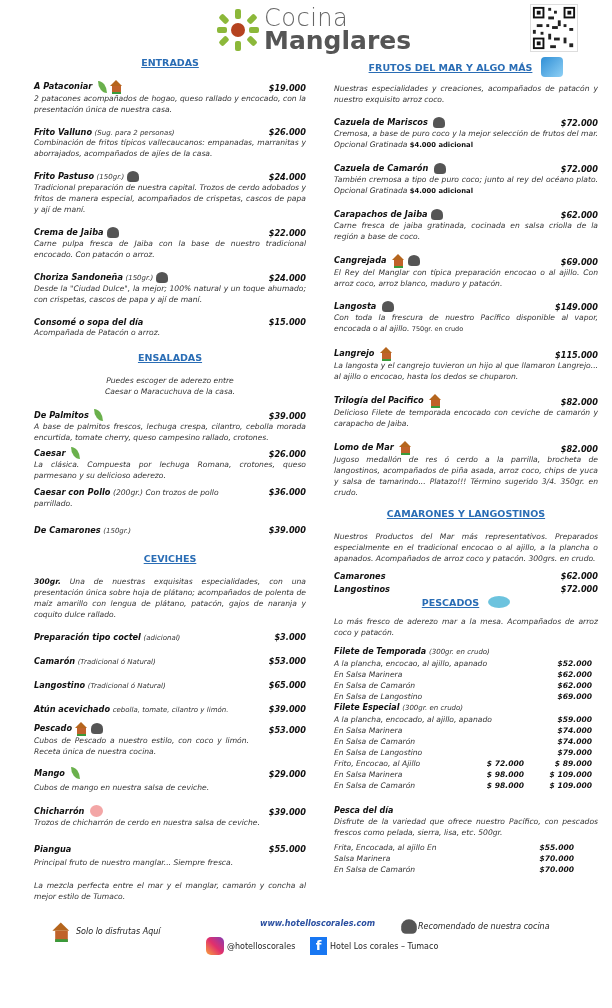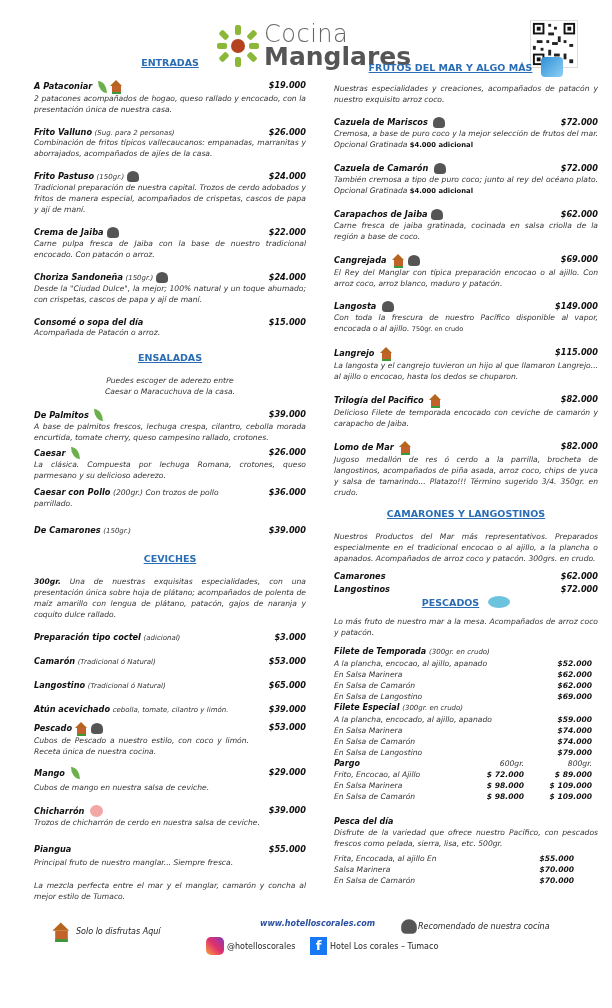--- a/index.html
+++ b/index.html
@@ -1,28 +1,28 @@
 <!DOCTYPE html>
 <html><head>
 <meta charset="utf-8">
 <style>
 *{box-sizing:border-box;margin:0;padding:0}
 body{width:612px;height:1008px;background:#fff;font-family:"DejaVu Sans",sans-serif;color:#222;position:relative;overflow:hidden}
-.header{position:absolute;left:0;top:16px;width:612px;height:58px}
+.header{position:absolute;left:0;top:0;width:612px;height:58px}
 .logo{position:absolute;left:216px;top:8px;width:44px;height:44px}
 .brand{position:absolute;left:264px;top:6px;line-height:1}
 .brand .l1{font-size:24px;color:#666;font-weight:300;letter-spacing:0.5px}
 .brand .l2{font-size:25px;color:#555;font-weight:bold;margin-top:-2px}
 .qr{position:absolute;left:530px;top:4px;width:48px;height:48px;background:#fff;border:1px solid #ddd}
 .col{position:absolute;top:55px}
 .colL{left:34px;width:272px}
 .colR{left:334px;width:264px}
 .sec-title{text-align:center;font-weight:bold;color:#2a6db5;text-decoration:underline;font-size:9.5px;margin:2px 0 12px}
 .item{margin-bottom:12px;font-size:8px}
-.item-head{display:flex;justify-content:space-between;align-items:flex-start}
+.item-head{display:flex;justify-content:space-between;align-items:flex-end}
 .name{font-weight:bold;font-style:italic;font-size:8.2px;color:#111}
 .note{font-weight:normal;font-style:italic;font-size:7px;color:#333}
 .price{font-weight:bold;font-style:italic;font-size:8.2px;color:#111}
 .desc{font-style:italic;font-size:7.6px;color:#333;line-height:11px;text-align:justify}
 .desc b{font-style:normal;font-size:6.8px;color:#111}
 .intro{font-style:italic;font-size:7.6px;color:#333;line-height:11px;text-align:justify;margin-bottom:12px}
 .center{text-align:center}
 .ico{display:inline-block;vertical-align:middle;margin-left:3px}
 .leaf{width:9px;height:12px;background:#6ab04c;border-radius:0 100% 0 100%}
 .house{width:13px;height:13px;position:relative}
@@ -305,21 +305,21 @@
     </div>
   <div class="item-head" style="font-size:8px;line-height:13px">
       <span class="name">Langostinos</span>
       <span class="price">$72.000</span>
     </div>
 
   <div class="sec-title" style="display:flex;justify-content:center;align-items:center;gap:6px;margin:0 0 8px">
       <span>PESCADOS</span>
       <span class="ico fish"></span>
     </div>
-  <div class="intro" style="margin-bottom:8px">Lo más fruto de nuestro mar a la mesa. Acompañados de arroz coco y patacón.</div>
+  <div class="intro" style="margin-bottom:8px">Lo más fresco de aderezo mar a la mesa. Acompañados de arroz coco y patacón.</div>
 
   <div class="tbl" style="padding-right:6px">
     <div class="sub"><span>Filete de Temporada</span> <span class="note">(300gr. en crudo)</span></div>
     <div class="row">
         <span>A la plancha, encocao, al ajillo, apanado</span>
         <span class="p">$52.000</span>
       </div>
     <div class="row">
         <span>En Salsa Marinera</span>
         <span class="p">$62.000</span>
@@ -346,25 +346,20 @@
     <div class="row">
         <span>En Salsa de Camarón</span>
         <span class="p">$74.000</span>
       </div>
     <div class="row">
         <span>En Salsa de Langostino</span>
         <span class="p">$79.000</span>
       </div>
   </div>
   <div class="tbl tbl3" style="padding-right:6px;margin-bottom:14px">
-    <div class="row">
-        <span class="sub">Pargo</span>
-        <span>600gr.</span>
-        <span>800gr.</span>
-      </div>
     <div class="row">
         <span>Frito, Encocao, al Ajillo</span>
         <span class="p">$ 72.000</span>
         <span class="p">$ 89.000</span>
       </div>
     <div class="row">
         <span>En Salsa Marinera</span>
         <span class="p">$ 98.000</span>
         <span class="p">$ 109.000</span>
       </div>

